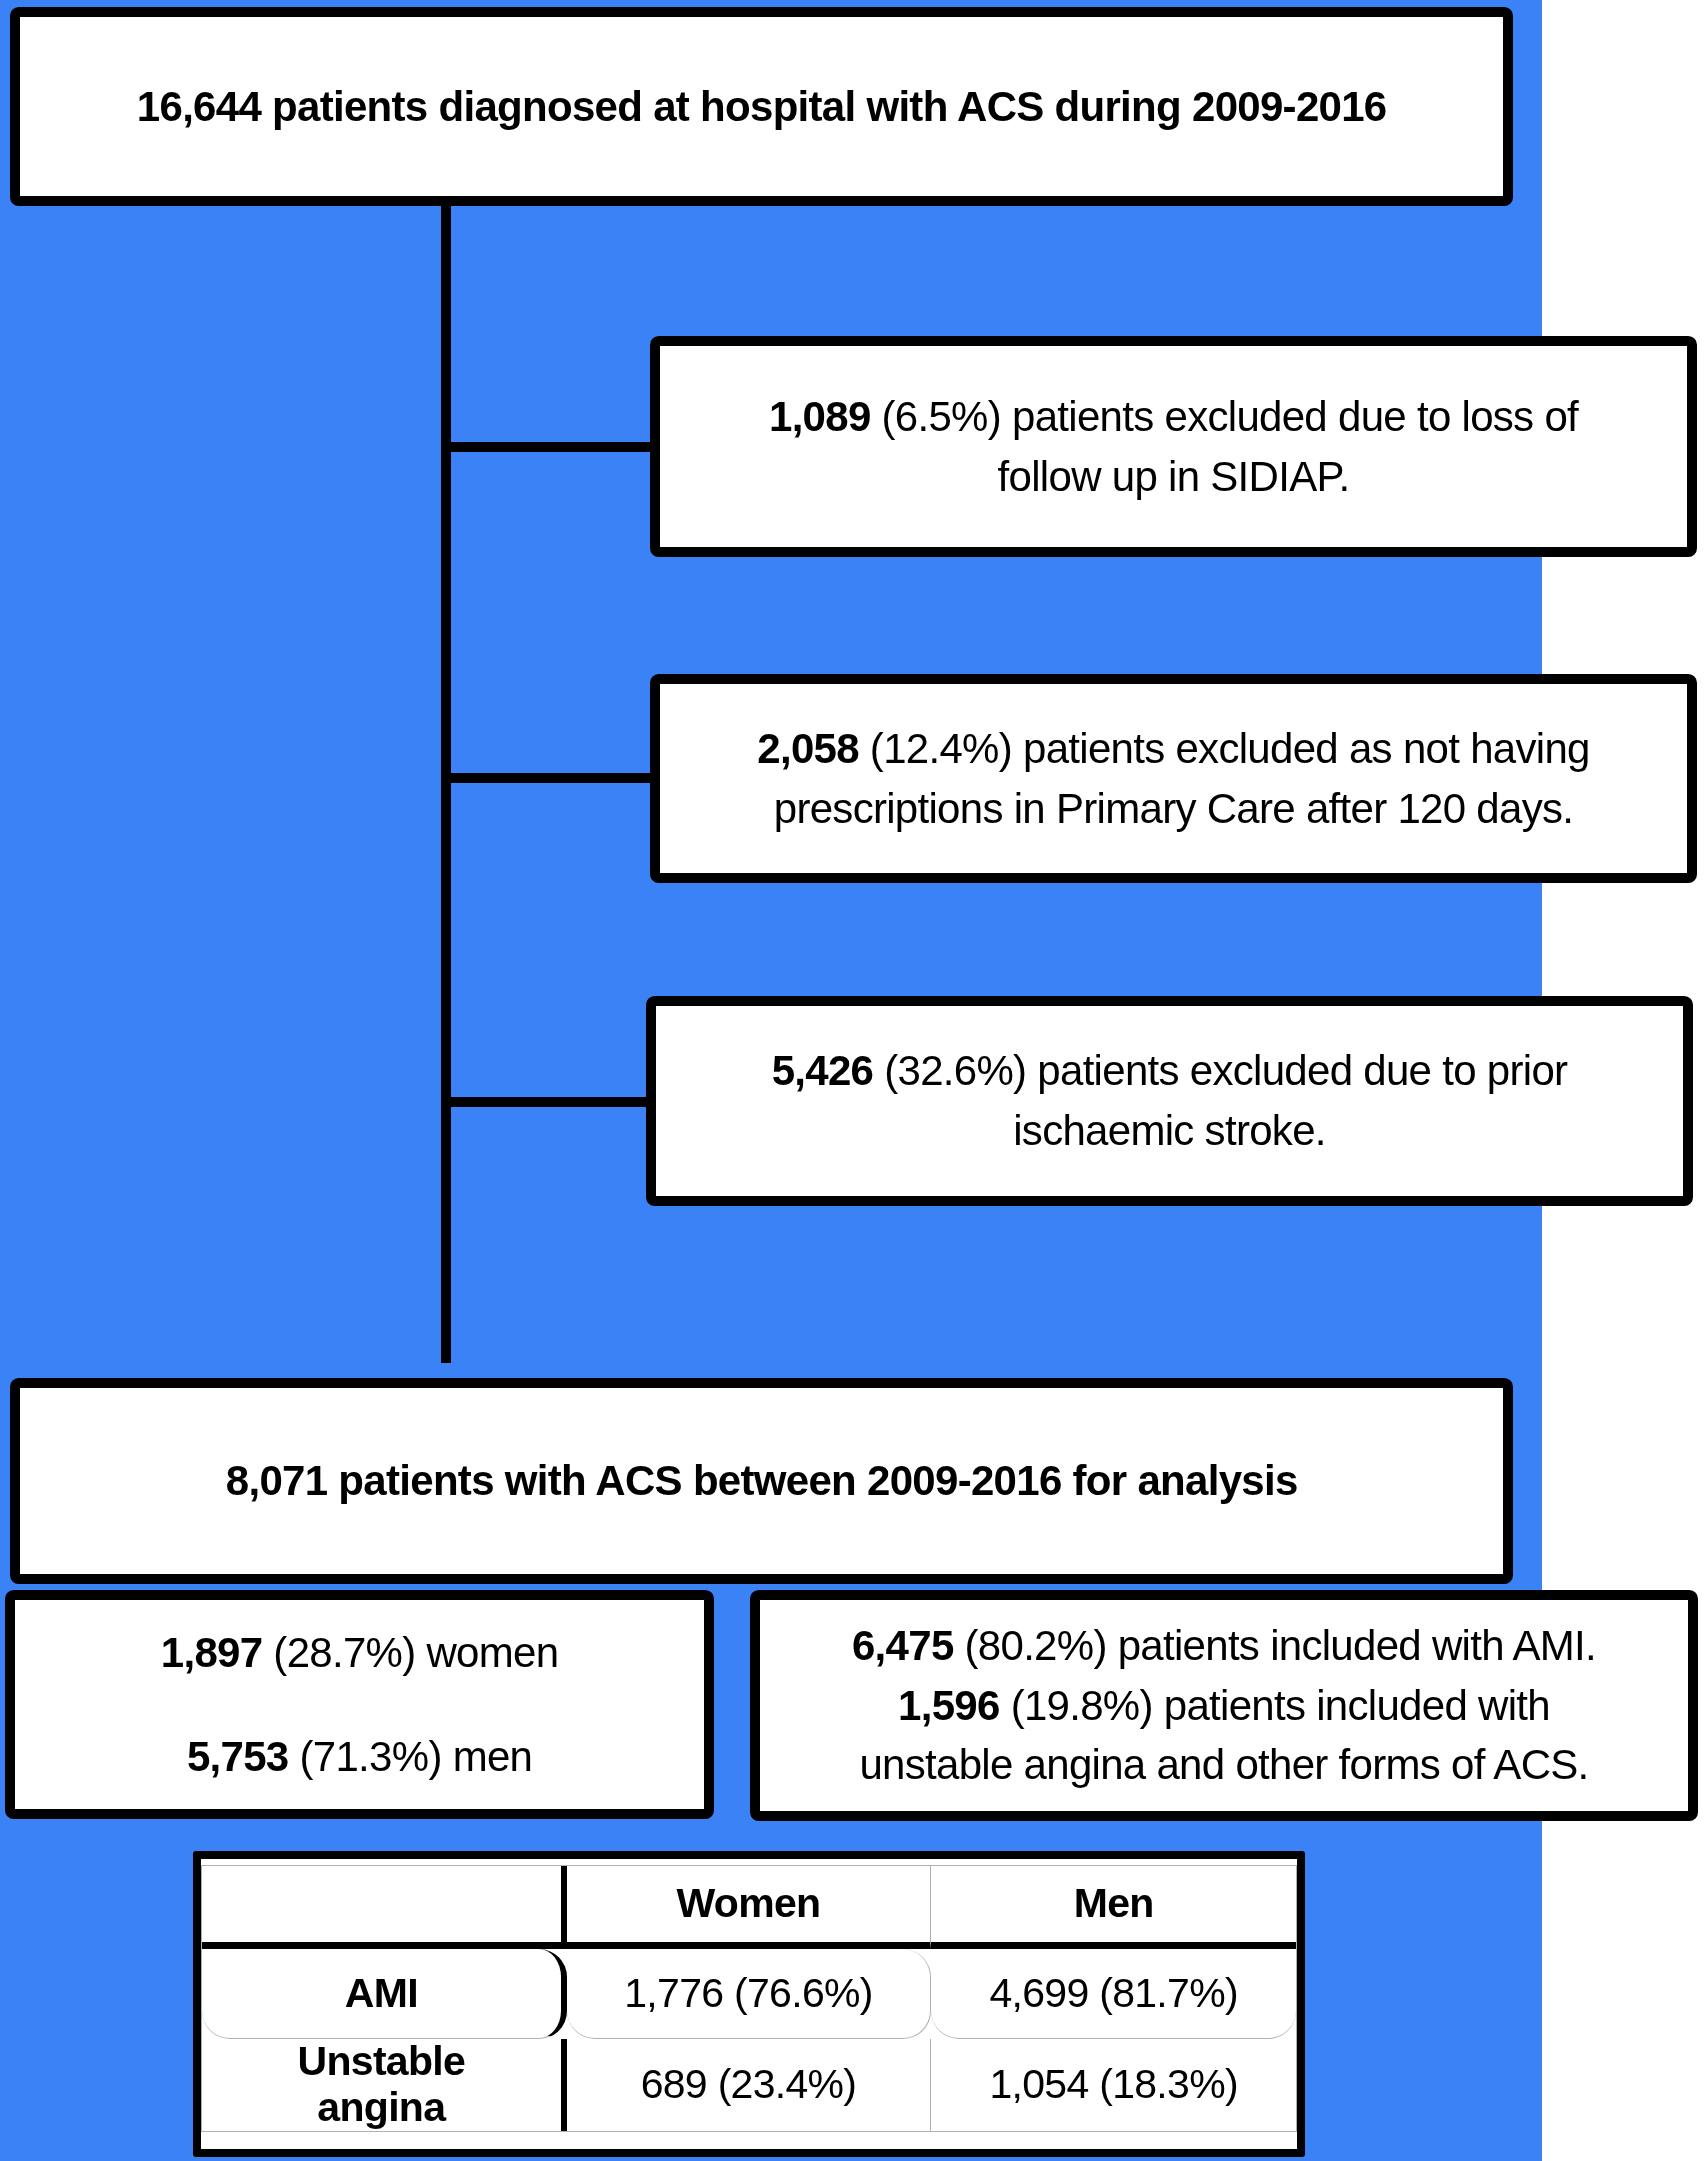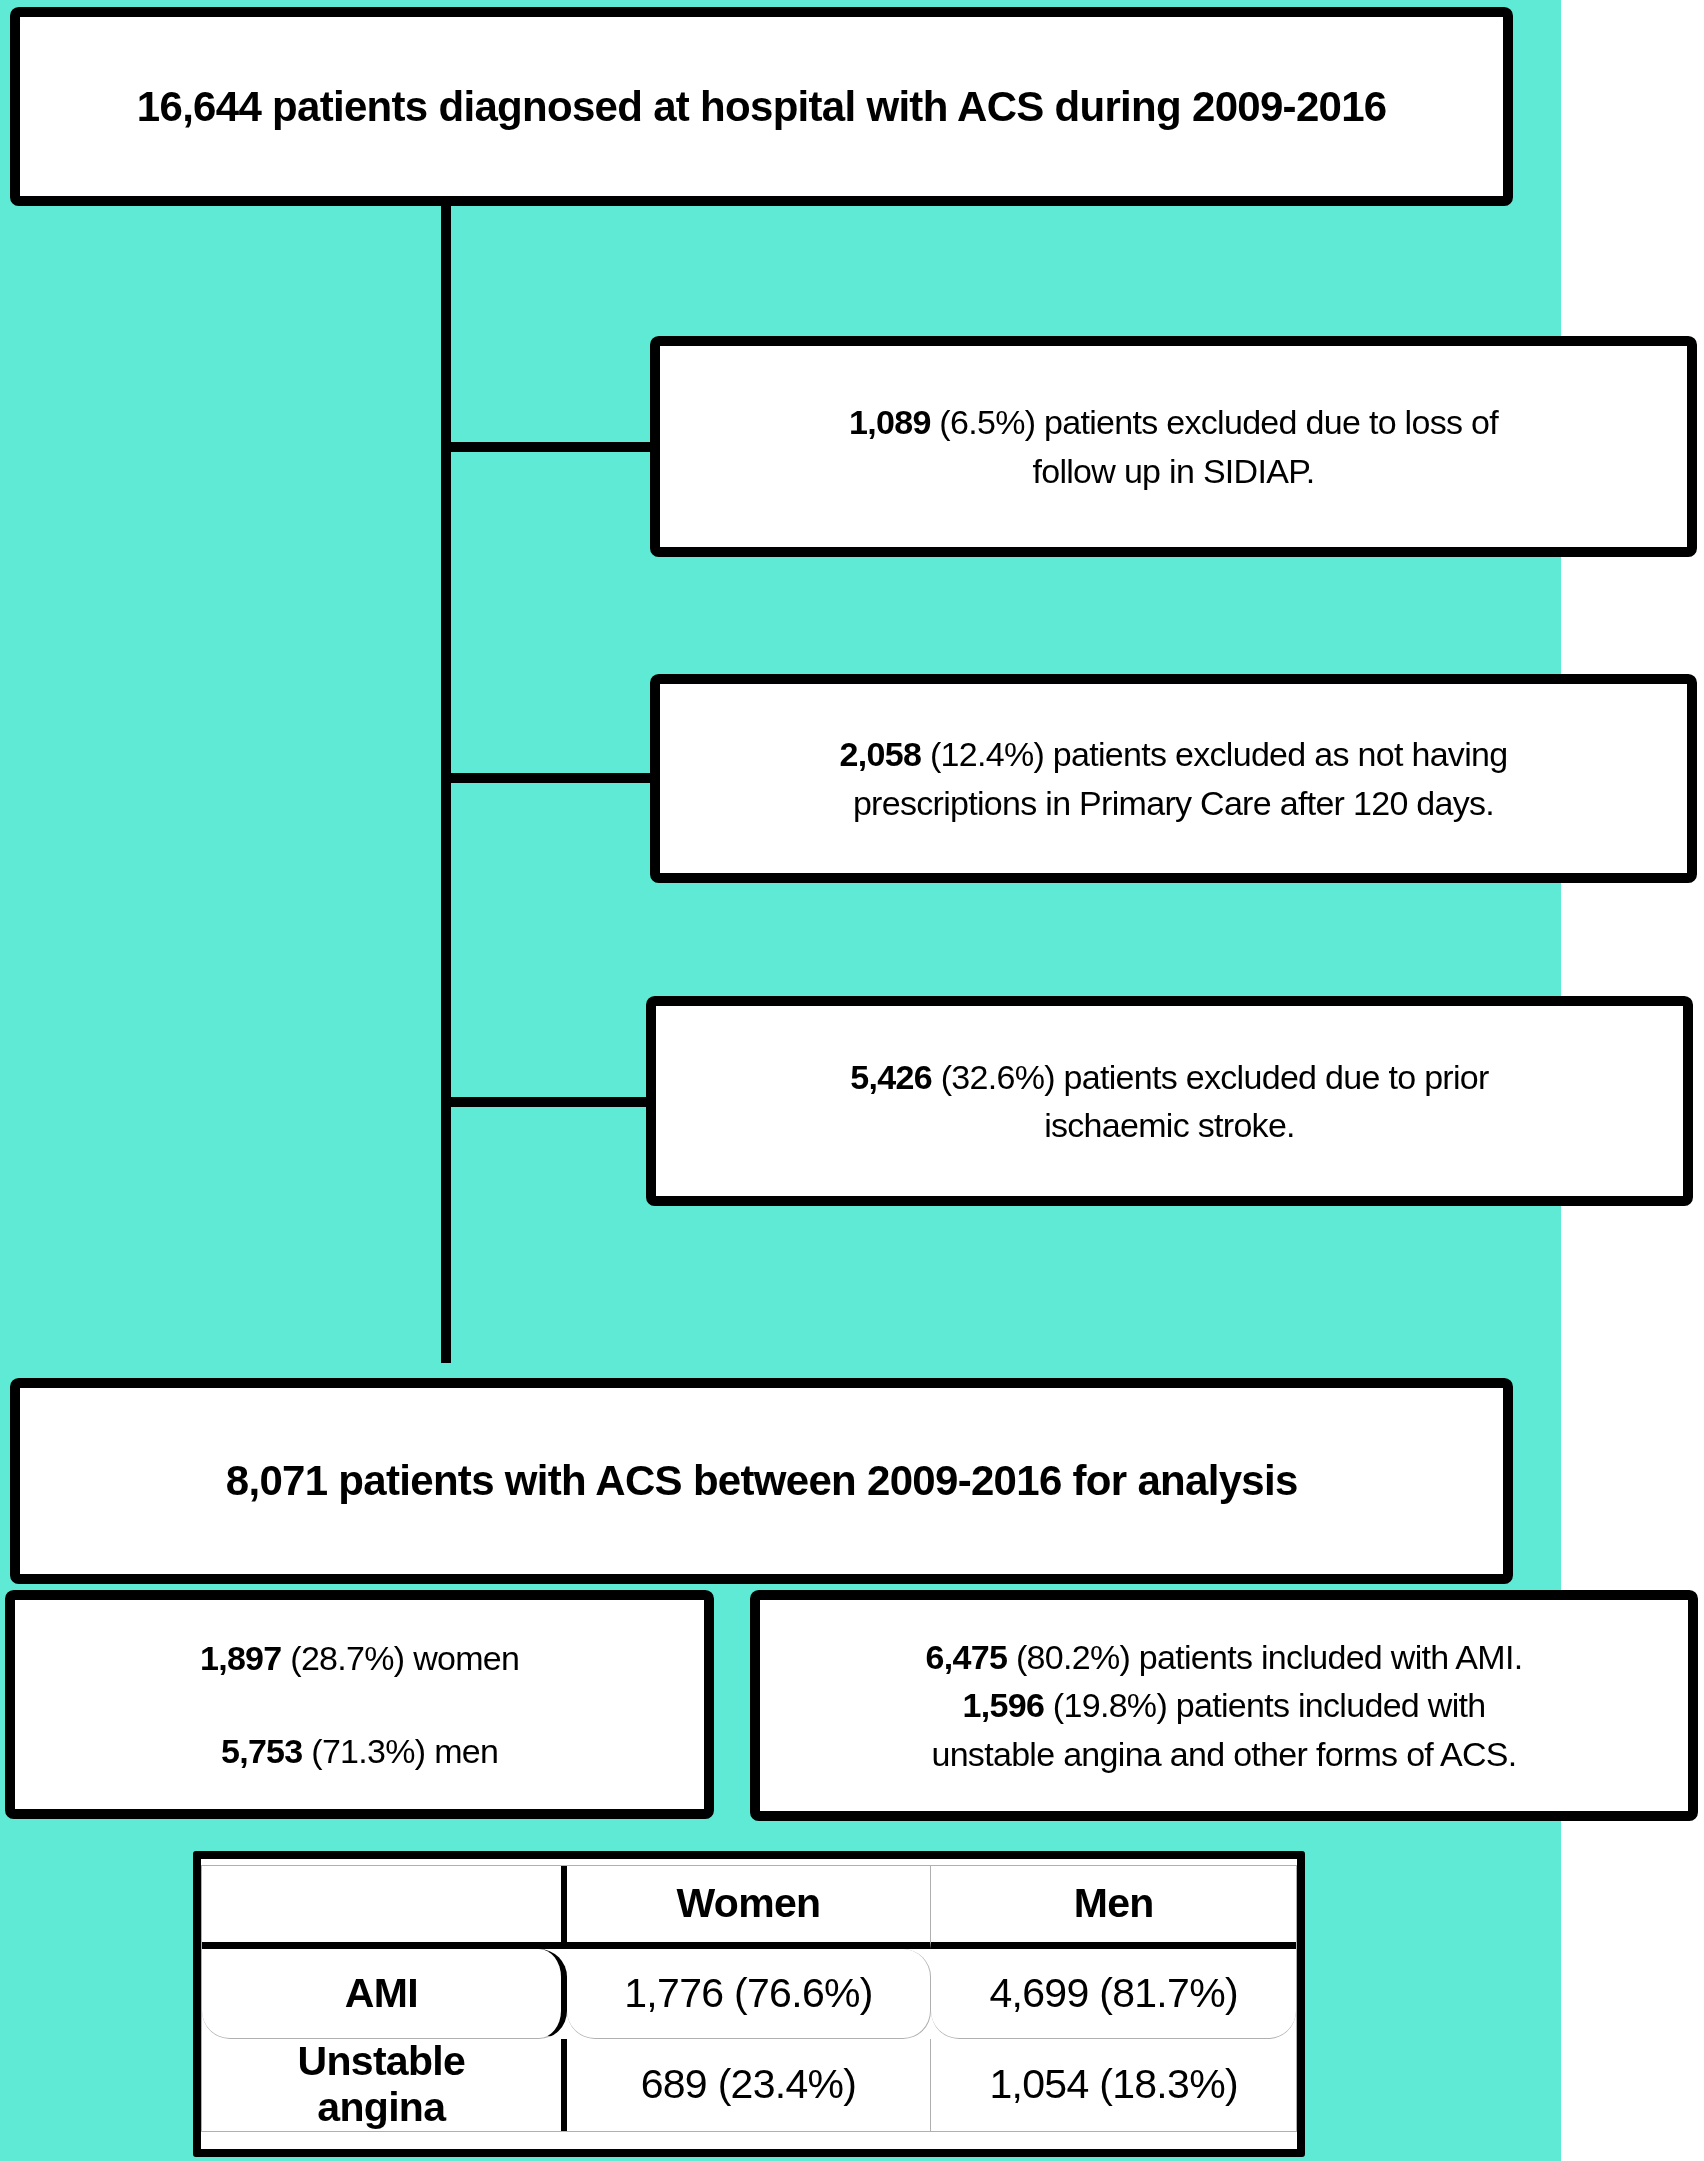--- a/index.html
+++ b/index.html
@@ -1,43 +1,42 @@
 <!DOCTYPE html>
 <html style="font-size:11.7px"><head>
 <meta charset="utf-8">
 <style>
   html, body { margin: 0; padding: 0; background: #ffffff; }
   #canvas {
     position: relative;
     width: 1542px; height: 2161px;
-    background: #5eead4;
+    background: #3b82f6;
     font-family: "Liberation Sans", "DejaVu Sans", sans-serif;
     color: #000;
-    padding-left: 19px;
   }
   .fbox {
     position: absolute;
     box-sizing: border-box;
     background: #fff;
     border: 10.2px solid #000;
     border-radius: 8.7px;
     display: flex;
     flex-direction: column;
     align-items: center;
     justify-content: center;
     text-align: center;
     letter-spacing: -0.7px;
   }
   .connector { position: absolute; background: #000; }
   .title-text {
     font-weight: 700;
     font-size: 42px;
     white-space: nowrap;
   }
-  .body-text { font-size: 34px; line-height: 1.42; }
+  .body-text { font-size: 42px; line-height: 1.42; }
   .body-text b { font-weight: 700; }
   .tline { white-space: nowrap; }
   #sex-box .tline + .tline { margin-top: 44px; }
 
   
   #table-wrap {
     position: absolute;
     box-sizing: border-box;
     left: 193px; top: 1851px;
     width: 1112px; height: 306px;

